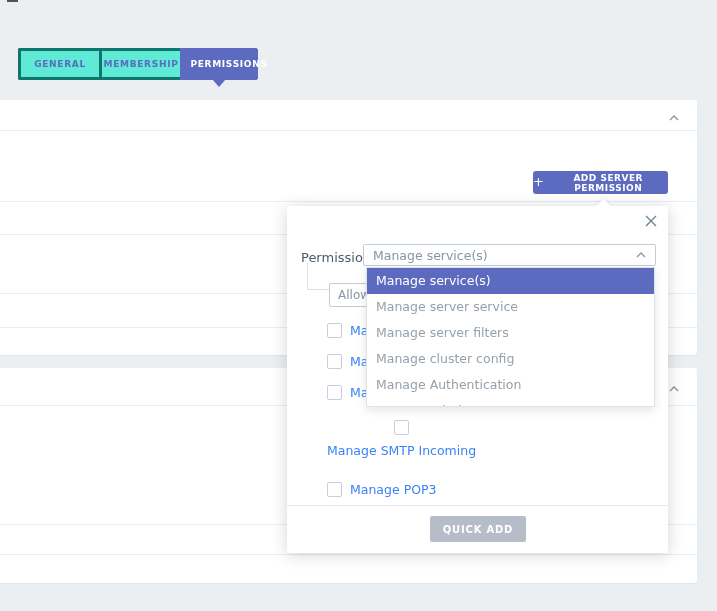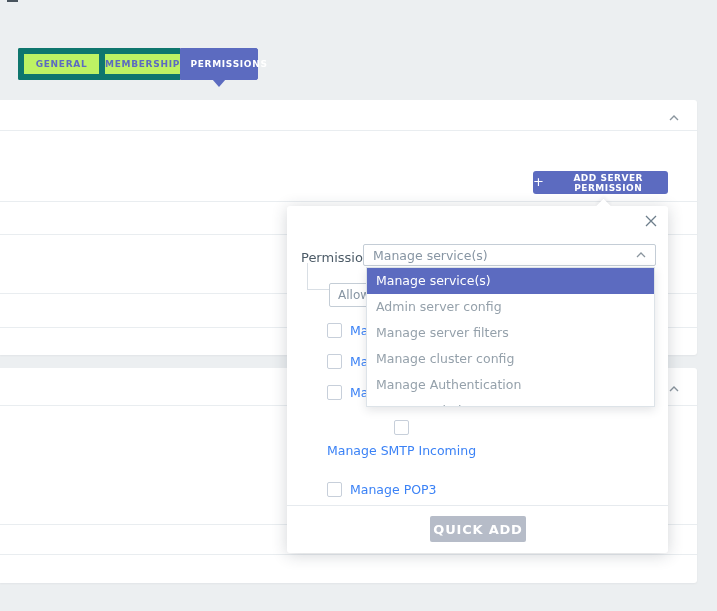--- a/index.html
+++ b/index.html
@@ -8,21 +8,21 @@
     position:relative; width:717px; height:611px; overflow:hidden;
     background:#eceff1;
     font-family:"DejaVu Sans","Liberation Sans",sans-serif;
   }
   .topmark { position:absolute; left:7px; top:0; width:11px; height:2px; background:#49545e; }
 
   
   .tabbar { position:absolute; left:18px; top:48px; display:flex; height:32px; }
   .tab {
     height:32px; display:flex; align-items:center; justify-content:center;
-    background:#bef264; border:6px solid #0f766e; color:#5c6bc0;
+    background:#5eead4; border:3px solid #0f766e; color:#5c6bc0;
     font-size:9px; font-weight:bold; letter-spacing:.7px; cursor:pointer;
   }
   .tab-general    { width:81px; border-radius:2px 0 0 2px; border-right:none; }
   .tab-membership { width:81px; border-right:none;text-align:right; }
   .tab-permissions{
     width:78px; background:#5c6bc0; border:1px solid #5c6bc0; color:#fff;
     border-radius:0 2px 2px 0; position:relative;padding-left:20px;
   }
   .tab-permissions::after {
     content:""; position:absolute; left:50%; bottom:-8px; transform:translateX(-50%);
@@ -91,21 +91,21 @@
   .option {
     height:26px; line-height:26px; padding-left:9px;
     font-size:12.5px; color:#95a1ab; cursor:pointer; white-space:nowrap;
   }
   .option.selected { background:#5c6bc0; color:#fff; }
 
   .pop-divider { position:absolute; left:0; right:0; top:299px; height:1px; background:#e6eaee; }
   .quick-add {
     position:absolute; left:143px; top:310px; width:96px; height:26px;
     background:#b6bcc8; border:none; border-radius:2px; color:#fff;
-    font-family:inherit; font-size:13px; font-weight:bold; letter-spacing:.8px; cursor:pointer;
+    font-family:inherit; font-size:10px; font-weight:bold; letter-spacing:.8px; cursor:pointer;
   }
 </style>
 </head>
 <body>
 
 <div class="page">
   <div class="topmark"></div>
 
   <div class="tabbar">
     <div class="tab tab-general">GENERAL</div>
@@ -181,21 +181,21 @@
       <span class="checkbox"></span>
       <span class="chk-label">Ma</span>
     </div>
     <div class="chk-row under" style="top:179px;">
       <span class="checkbox"></span>
       <span class="chk-label">Ma</span>
     </div>
 
     <div class="dropdown">
       <div class="option selected">Manage service(s)</div>
-      <div class="option">Admin server config</div>
+      <div class="option">Manage server service</div>
       <div class="option">Manage server filters</div>
       <div class="option">Manage cluster config</div>
       <div class="option">Manage Authentication</div>
       <div class="option">Manage Admin ACL</div>
     </div>
 
     <div class="chk-row" style="top:214px;flex-direction:column;">
       <span class="checkbox"></span>
       <span class="chk-label">Manage SMTP Incoming</span>
     </div>

